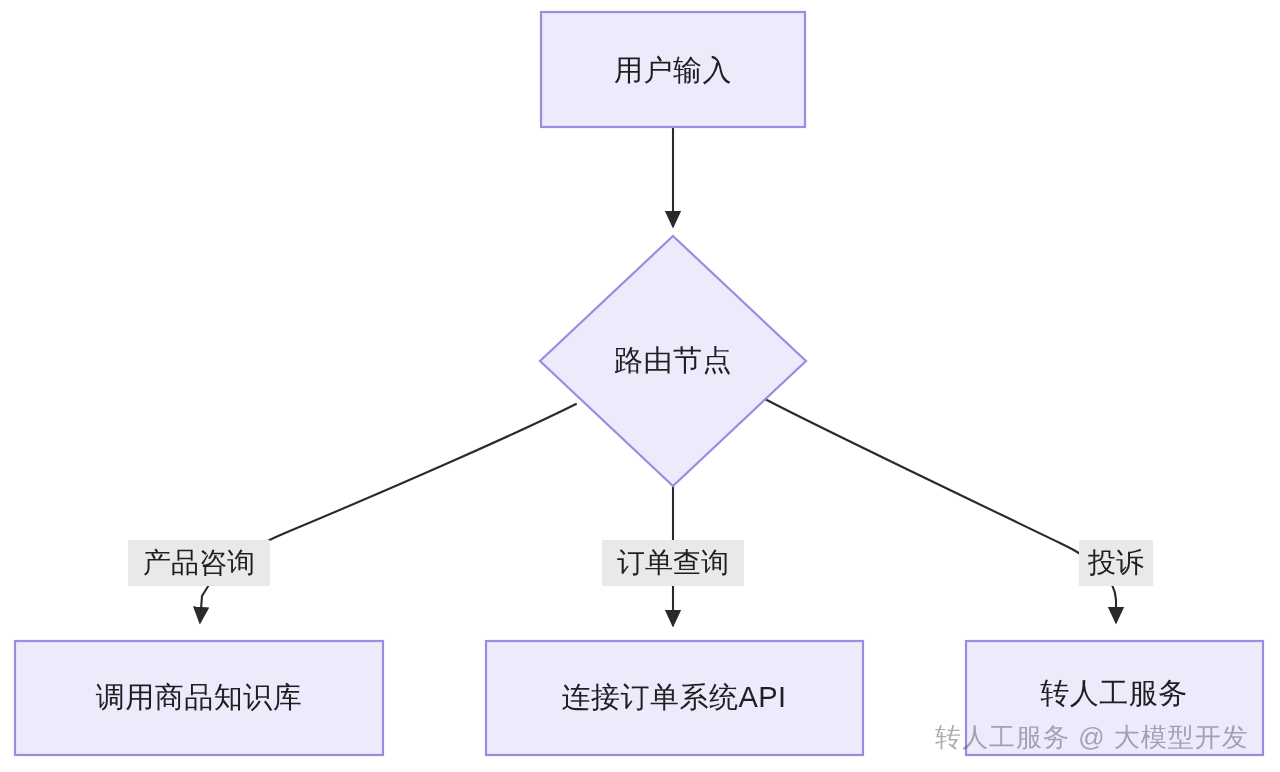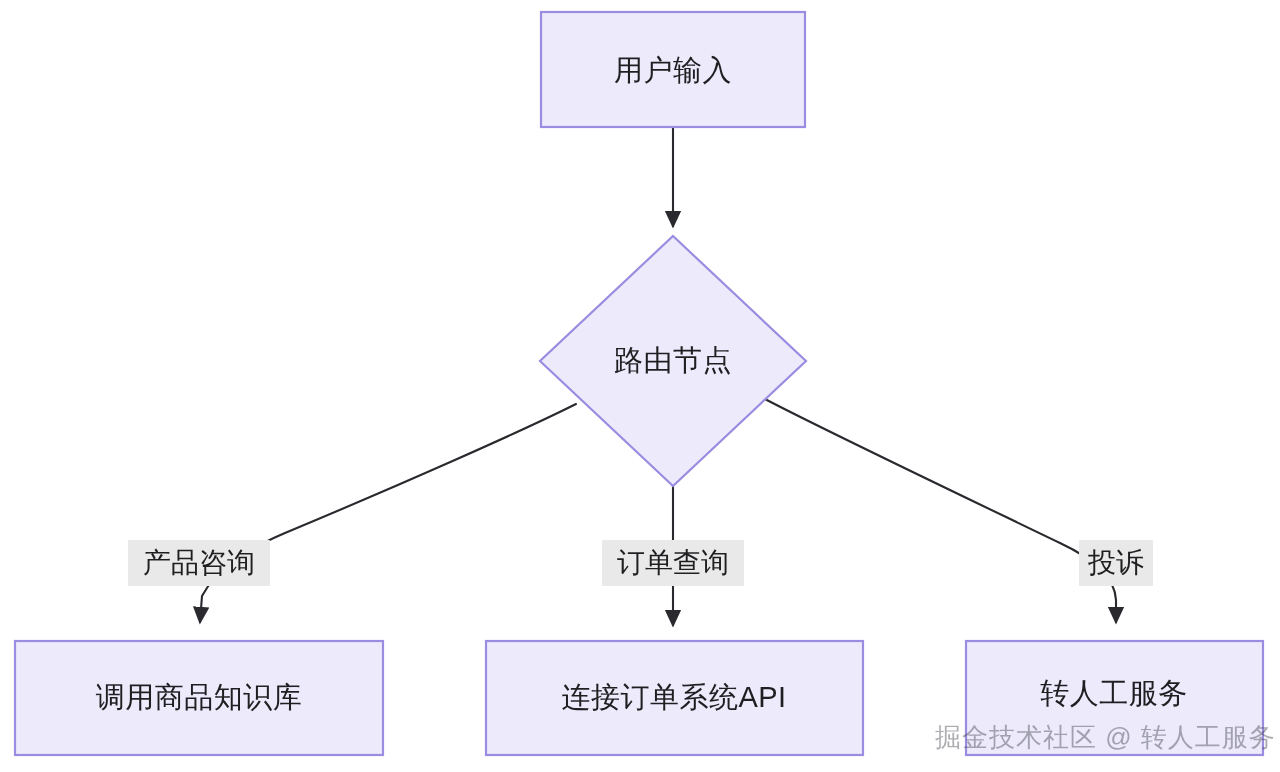--- a/index.html
+++ b/index.html
@@ -128,15 +128,15 @@
       <rect class="node-shape" x="486" y="641" width="377" height="114"></rect>
       <text class="node-label" x="674" y="699">连接订单系统API</text>
     </g>
 
     <g>
       <rect class="node-shape" x="966" y="641" width="297" height="114"></rect>
       <text class="node-label" x="1114" y="695">转人工服务</text>
     </g>
   </svg>
 
-  <div class="watermark" style="left:935px; top:720px;">掘金技术社区 @ 转人工服务</div>
+  <div class="watermark" style="left:935px; top:720px;">转人工服务 @ 大模型开发</div>
 
 </div>
 
 </body></html>

